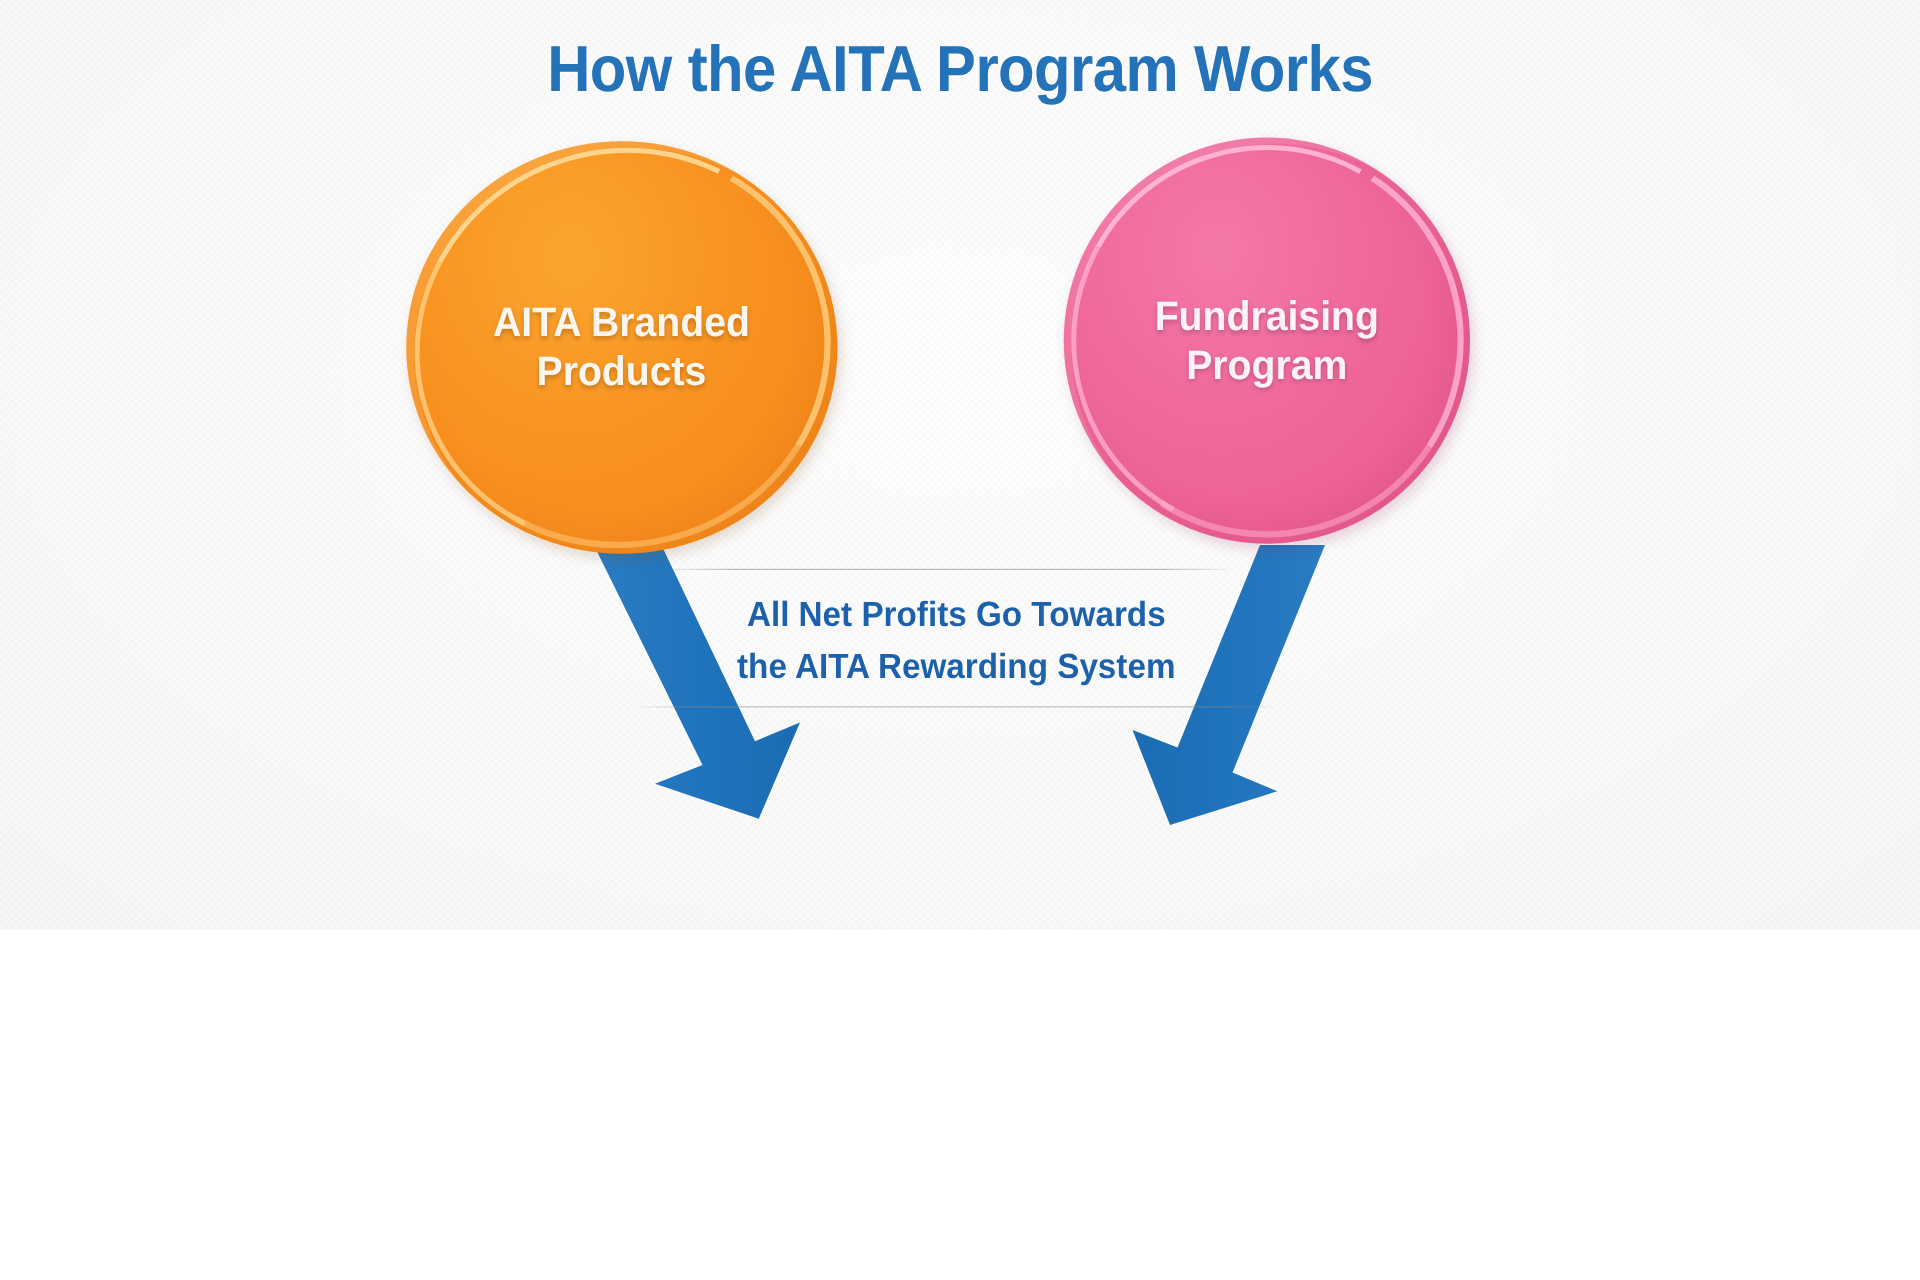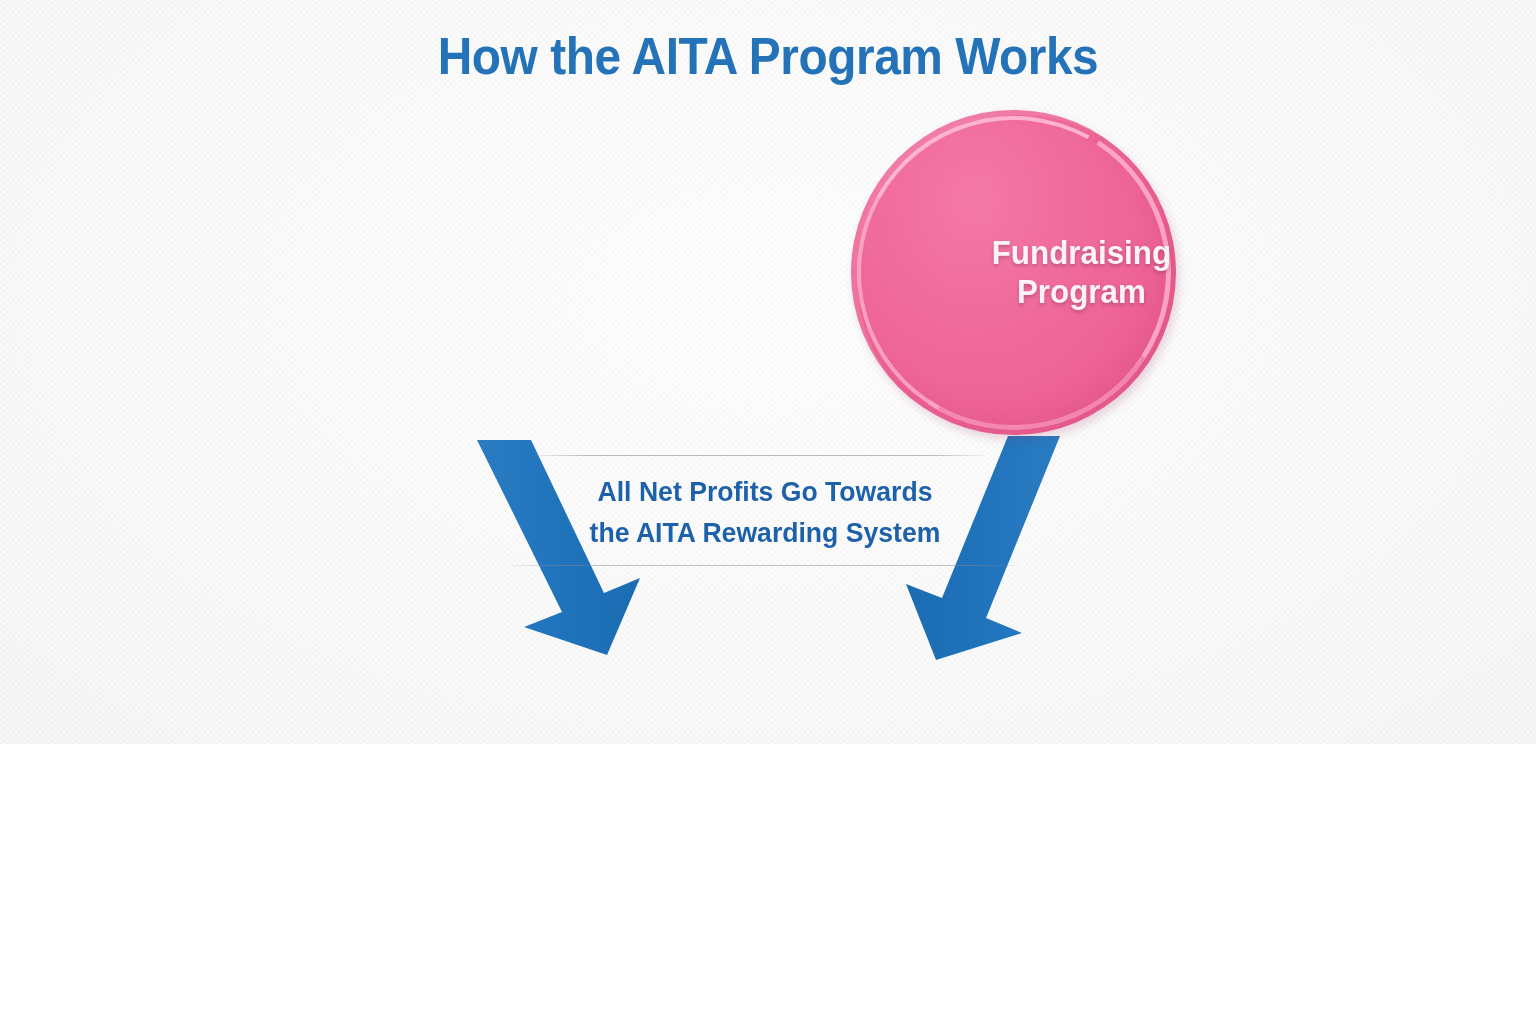--- a/index.html
+++ b/index.html
@@ -106,21 +106,20 @@
     top: 110px;
     width: 325px;
     height: 325px;
     border-radius: 50%;
     background:
       radial-gradient(ellipse at 38% 28%, #f479a8 0%, #f06a9c 38%, #ec5f93 76%, #e85a8e 100%);
     box-shadow:
       inset 7px 6px 0 -1px rgba(255,255,255,0.10),
       inset -10px -10px 26px rgba(160,30,80,0.12),
       3px 5px 10px rgba(140,40,80,0.18);
-    justify-content: flex-end;
   }
   #node-fundraising .rim {
     position: absolute;
     inset: 6px;
     border-radius: 50%;
     border: 4px solid transparent;
     border-top-color: rgba(255,190,212,0.88);
     border-left-color: rgba(255,186,208,0.70);
     transform: rotate(-16deg);
   }
@@ -284,20 +283,26 @@
                L 1060,436
                L 986,618
                L 1022,633
                L 936,660
                L 906,584
                L 942,598
                Z" fill="url(#arrowGradR)"></path>
     </g>
   </svg>
 
+  <div class="node" id="node-products">
+    <span class="rim"></span>
+    <span class="rim2"></span>
+    <div class="node-label" style="white-space: pre-line; position: relative; z-index: 2;">AITA Branded
+Products</div>
+  </div>
 
   <div class="node" id="node-fundraising">
     <span class="rim"></span>
     <span class="rim2"></span>
     <div class="node-label" style="white-space: pre-line; position: relative; z-index: 2;">Fundraising
 Program</div>
   </div>
 
   <div id="caption-block">
     <div id="caption-rule-top"></div>

